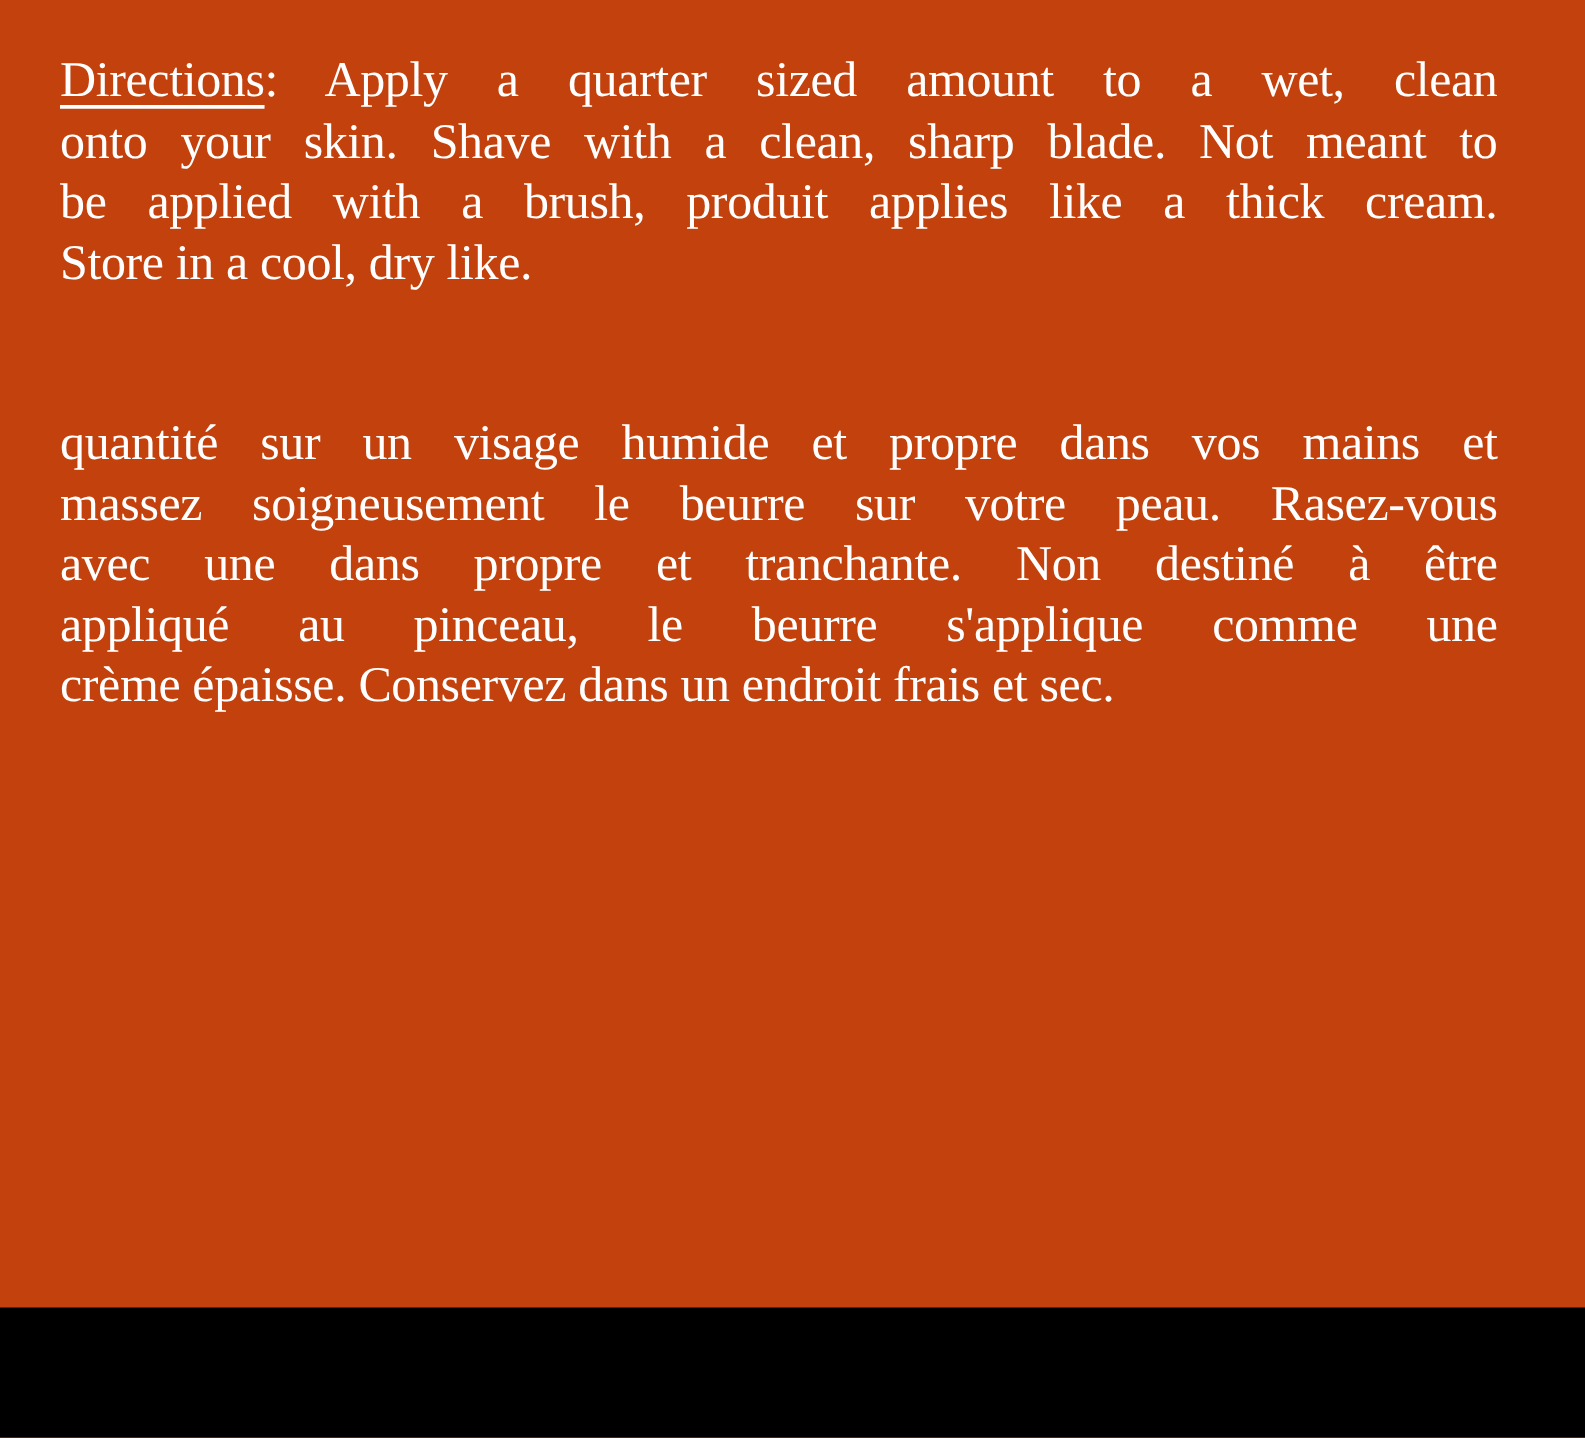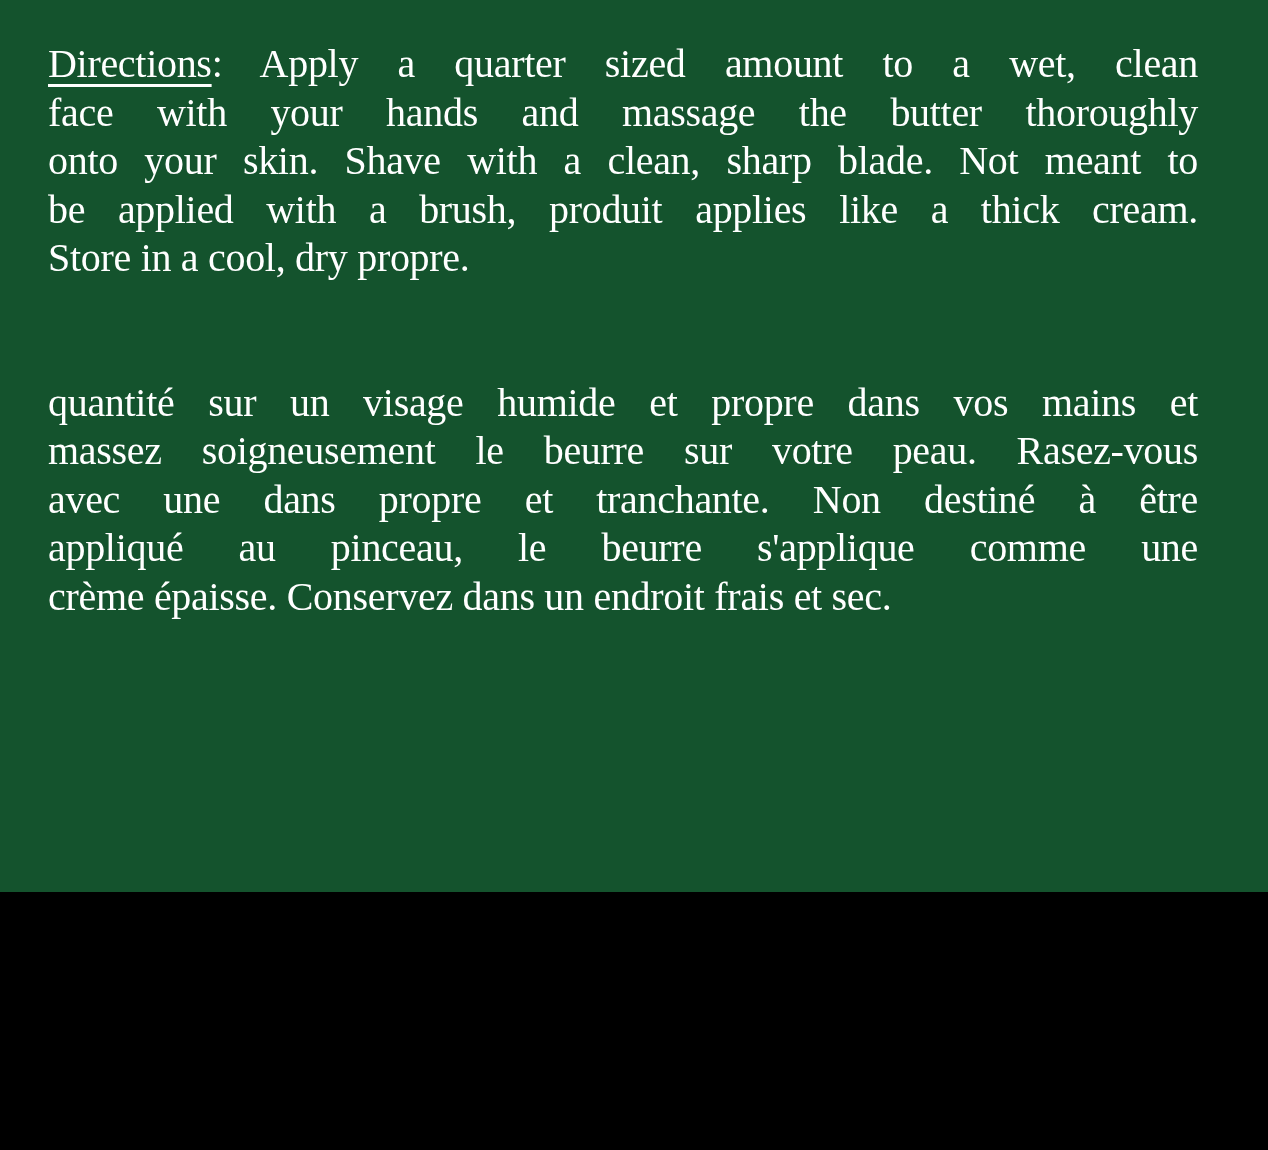--- a/index.html
+++ b/index.html
@@ -9,23 +9,23 @@
   body {
     width: 1268px;
     height: 1150px;
     background: #000000;
     overflow: hidden;
     font-family: "Liberation Serif", serif;
   }
   .label-panel {
     box-sizing: border-box;
     width: 1268px;
-    height: 892px;
+    height: 1046px;
     padding: 40px 70px 0 48px;
-    background: #14532d;
+    background: #c2410c;
   }
   .paragraph {
     color: #ffffff;
     font-size: 40px;
     line-height: 48.5px;
     letter-spacing: -0.3px;
   }
   .paragraph .line {
     text-align: justify;
     text-align-last: justify;
@@ -45,24 +45,23 @@
 </style>
 </head>
 <body>
 
 <div class="label-panel">
 
   <div class="paragraph paragraph-en">
     <div class="line">
       <span class="heading">Directions</span><span>: Apply a quarter sized amount to a wet, clean</span>
     </div>
-    <div class="line">face with your hands and massage the butter thoroughly</div>
     <div class="line">onto your skin. Shave with a clean, sharp blade. Not meant to</div>
     <div class="line">be applied with a brush, produit applies like a thick cream.</div>
-    <div class="line last">Store in a cool, dry propre.</div>
+    <div class="line last">Store in a cool, dry like.</div>
   </div>
 
   <div class="paragraph paragraph-fr">
     <div class="line">quantité sur un visage humide et propre dans vos mains et</div>
     <div class="line">massez soigneusement le beurre sur votre peau. Rasez-vous</div>
     <div class="line">avec une dans propre et tranchante. Non destiné à être</div>
     <div class="line">appliqué au pinceau, le beurre s'applique comme une</div>
     <div class="line last">crème épaisse. Conservez dans un endroit frais et sec.</div>
   </div>
 

